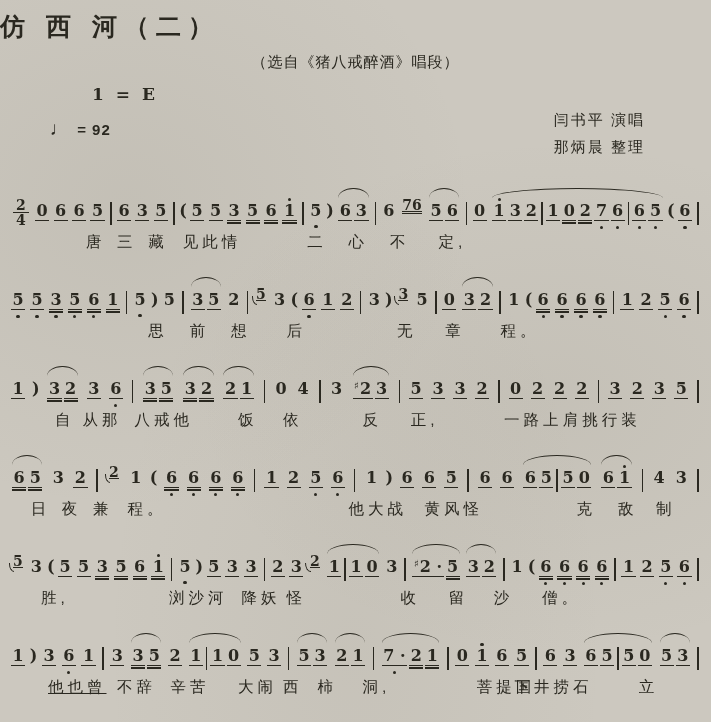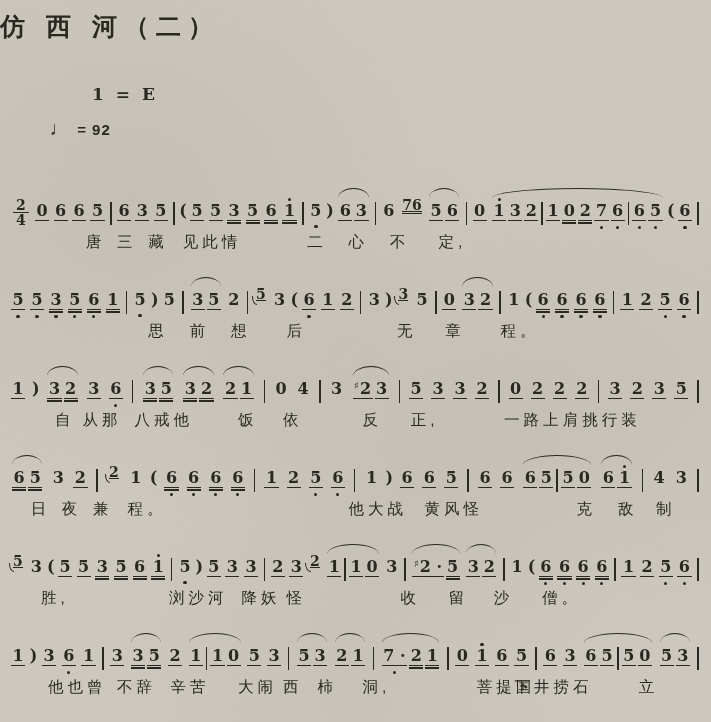--- a/index.html
+++ b/index.html
@@ -55,24 +55,29 @@
     border-radius:50% 50% 0 0 / 100% 100% 0 0;}
   .lyrics{position:absolute;left:2px;right:2px;top:48px;height:24px;}
   .lyric{position:absolute;top:0;font-size:15.5px;letter-spacing:4px;white-space:nowrap;
     color:var(--ink);}
 </style>
 </head>
 <body>
 
 <div class="page">
   <div class="title">仿 西 河（二）</div>
+  <div class="subtitle">（选自《猪八戒醉酒》唱段）</div>
   <div class="key">1 = E</div>
   <div class="tempo">
     <span class="ql">♩</span>
     <span>= 92</span>
+  </div>
+  <div class="credits">
+    <div>闫书平 演唱</div>
+    <div>那炳晨 整理</div>
   </div>
   <div id="score">
       <div class="sys">
         <div class="line">
           <span class="ts">
             <span class="tsn">2</span>
             <span class="tsd">4</span>
           </span>
           <span class="tok note">
             <span class="hi"></span>
@@ -1216,21 +1221,21 @@
             </span>
             <span class="tok note">
               <span class="hi"></span>
               <span class="dg u1">3</span>
               <span class="lo"></span>
             </span>
           </span>
           <span class="bar"></span>
         </div>
         <div class="lyrics">
-          <span class="lyric" style="left: 5.5%;">他也曾</span>
+          <span class="lyric" style="left: 5.5%; text-decoration: underline;">他也曾</span>
           <span class="lyric" style="left: 15.5%;">不辞</span>
           <span class="lyric" style="left: 21.5%; margin-left: 12px;">辛苦</span>
           <span class="lyric" style="left: 33%;">大闹</span>
           <span class="lyric" style="left: 39.5%;">西</span>
           <span class="lyric" style="left: 44.5%;">柿</span>
           <span class="lyric" style="left: 51%;">洞,</span>
           <span class="lyric" style="left: 63.5%; margin-left: 28px;">菩提国</span>
           <span class="lyric" style="left: 73%; font-family: Liberation Mono, monospace;">下井捞石</span>
           <span class="lyric" style="left: 91%;">立</span>
         </div>

